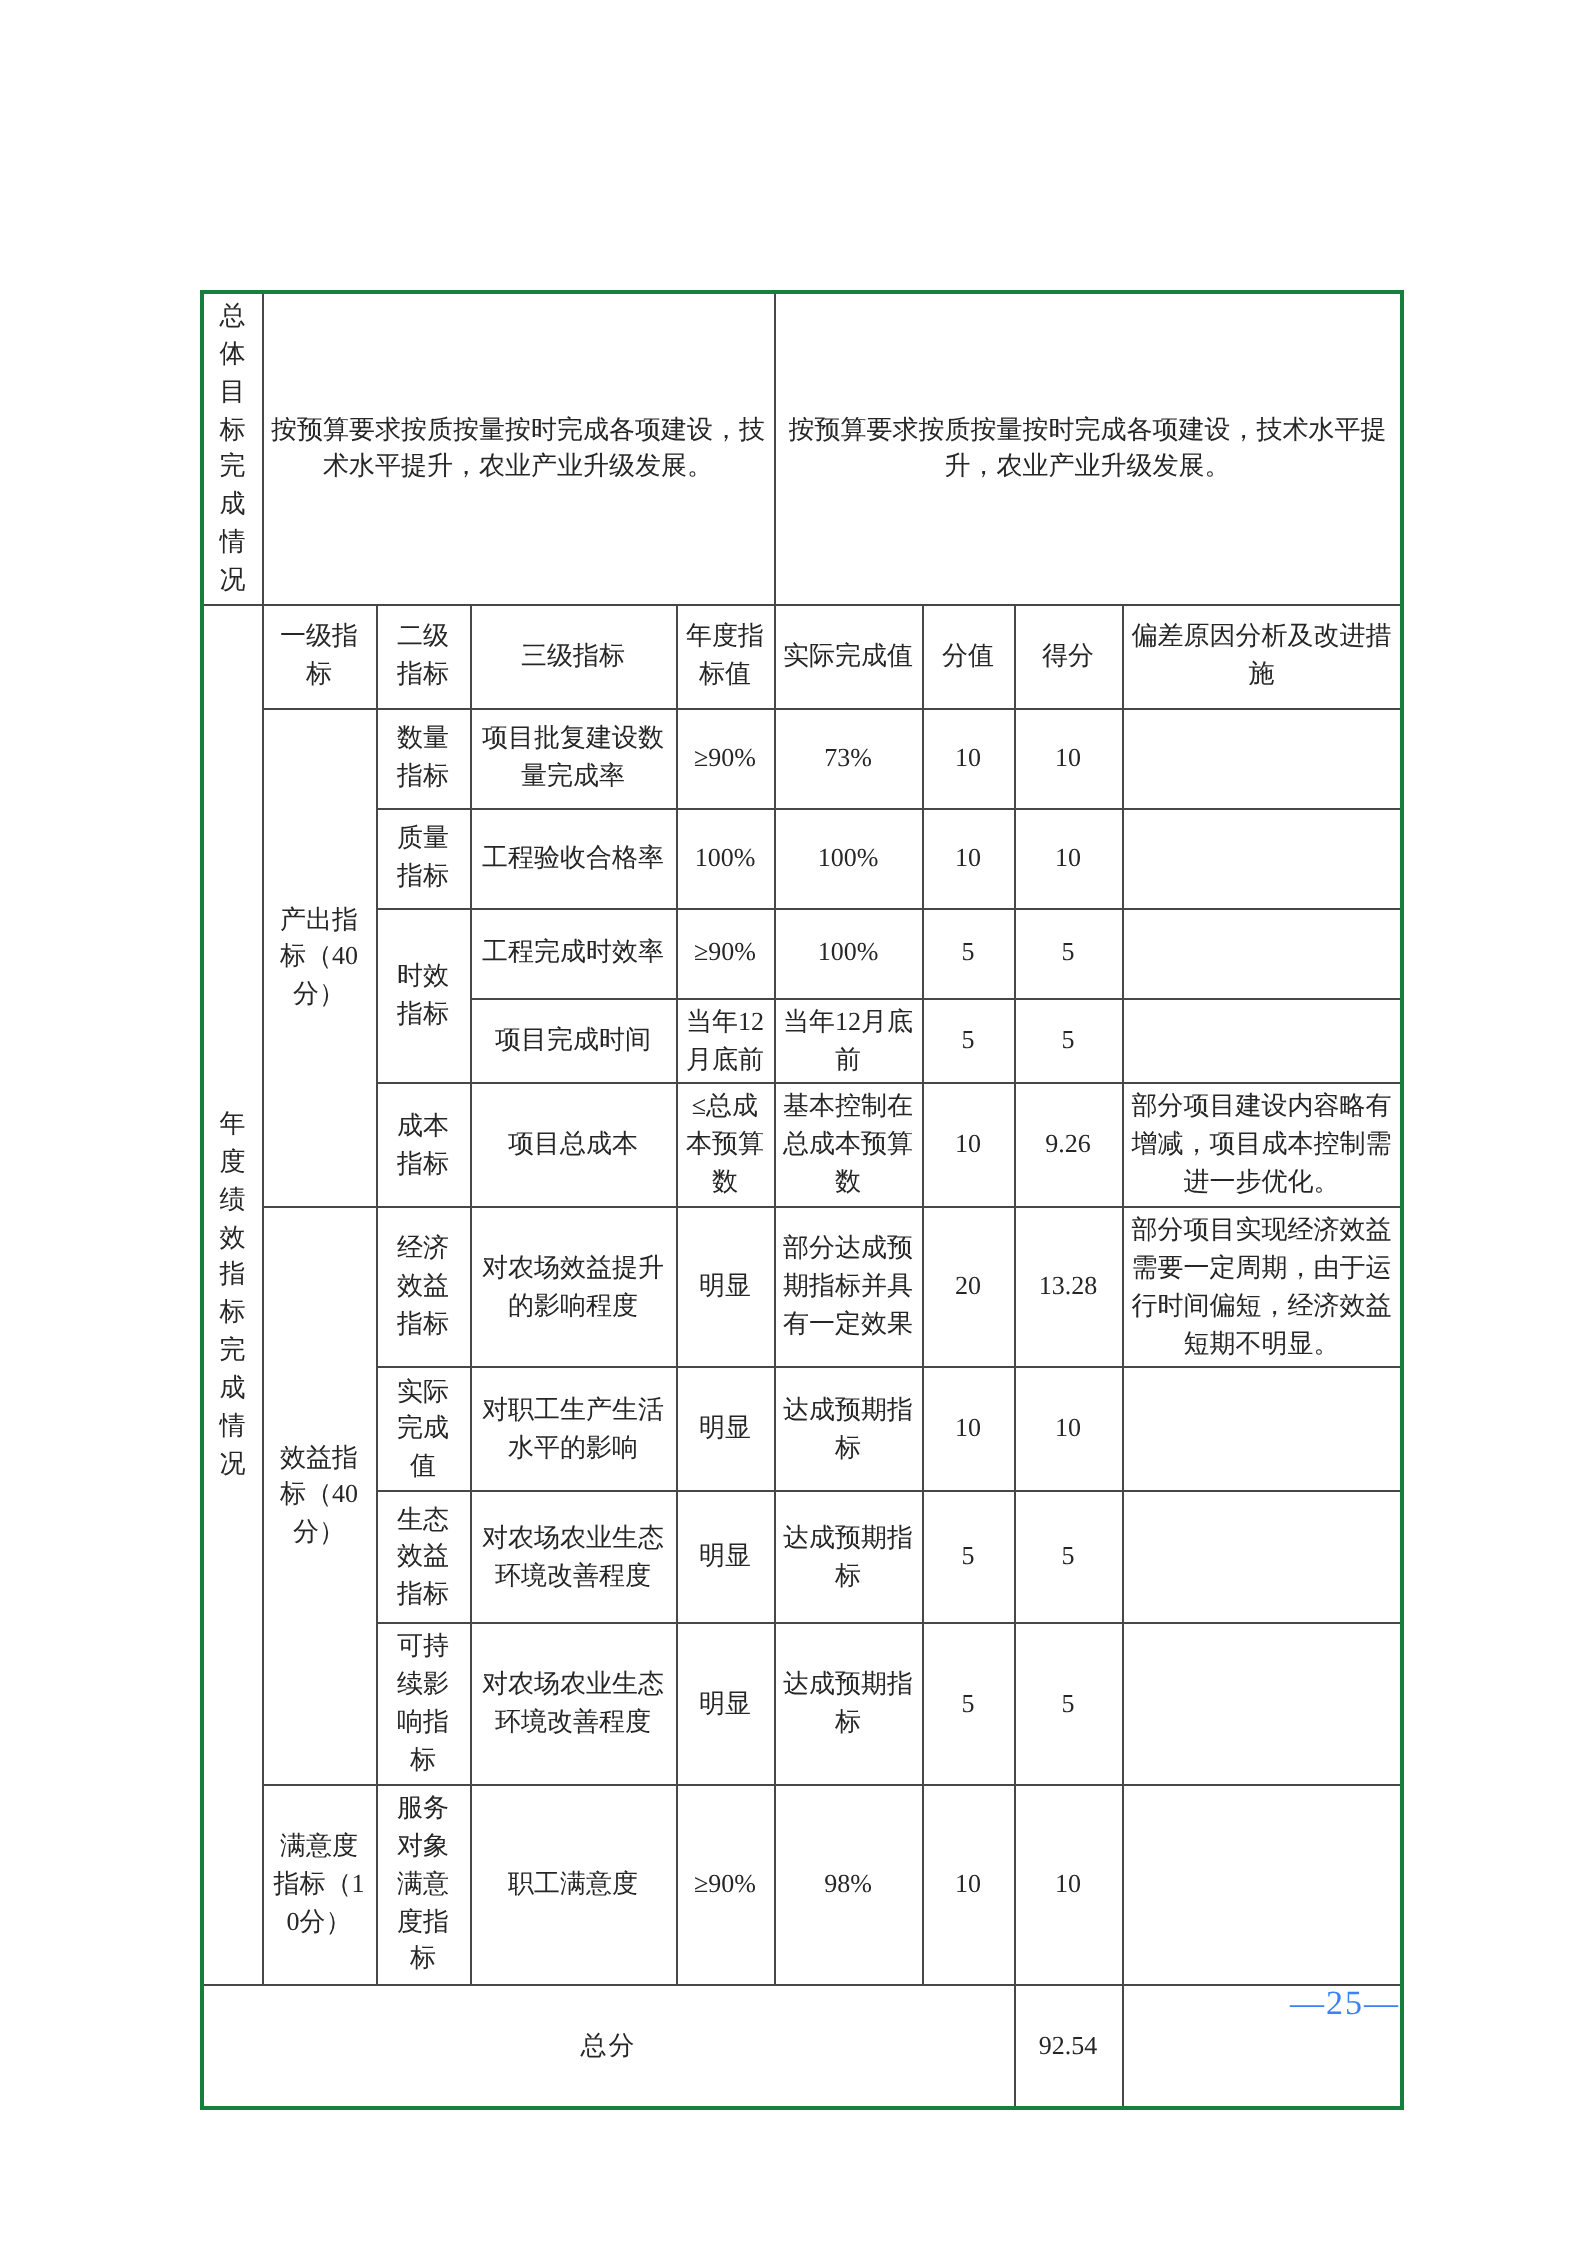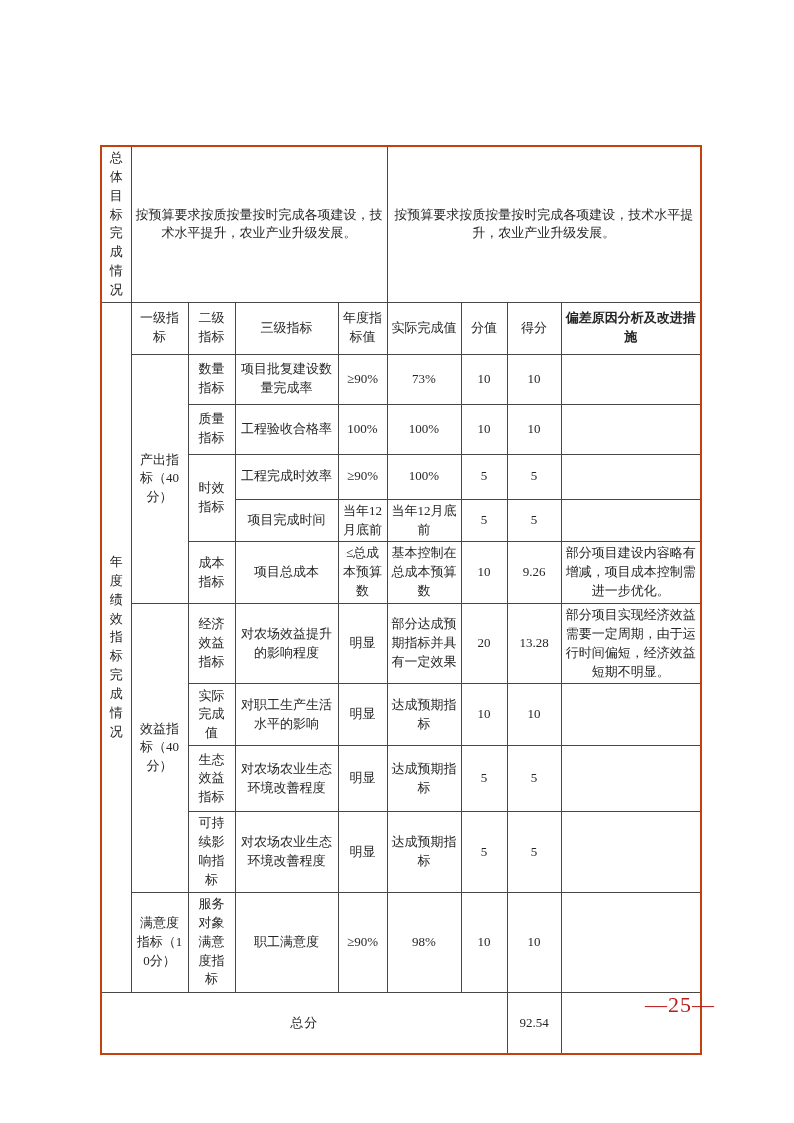--- a/index.html
+++ b/index.html
@@ -14,52 +14,52 @@
     color: #262626;
     overflow: hidden;
   }
   table.perf-table {
     position: absolute;
     left: 100px;
     top: 145px;
     width: 600px;
     table-layout: fixed;
     border-collapse: collapse;
-    border: 2px solid #c2410c;
+    border: 2px solid #15803d;
   }
   table.perf-table td {
     border: 1px solid #474747;
     font-size: 13px;
     line-height: 1.45;
     text-align: center;
     vertical-align: middle;
     padding: 2px 4px;
     word-break: break-all;
     color: #262626;
   }
   
   td.vlabel   { font-size: 12.5px; padding: 4px 1px; line-height: 1.5; }
   td.goal     { padding: 4px 8px; line-height: 1.6; }
   td.th-l1, td.th-l2 { padding: 2px 9px; }
   td.th-target { padding: 2px 2px; }
   td.th-actual { padding: 2px 7px; }
-  td.th-dev    { padding: 2px 20px; font-weight: bold; }
+  td.th-dev    { padding: 2px 20px; }
   td.l1       { padding: 2px 4px; }
   td.l2       { padding: 2px 6px; }
   td.l3       { padding: 2px 4px; }
   td.target   { padding: 2px 1px; }
   td.actual   { padding: 2px 7px; }
   td.dev      { padding: 3px 2px; text-align: left; line-height: 1.5; }
   td.total-label { letter-spacing: 1px; }
   .pageno {
     position: absolute;
     left: 645px;
     top: 992px;
-    font-size: 22px;
-    color: #b91c1c;
+    font-size: 17px;
+    color: #3b82f6;
     letter-spacing: 1px;
   }
 </style>
 </head>
 <body>
 
 <div class="page">
 
   <table class="perf-table">
     <colgroup>

